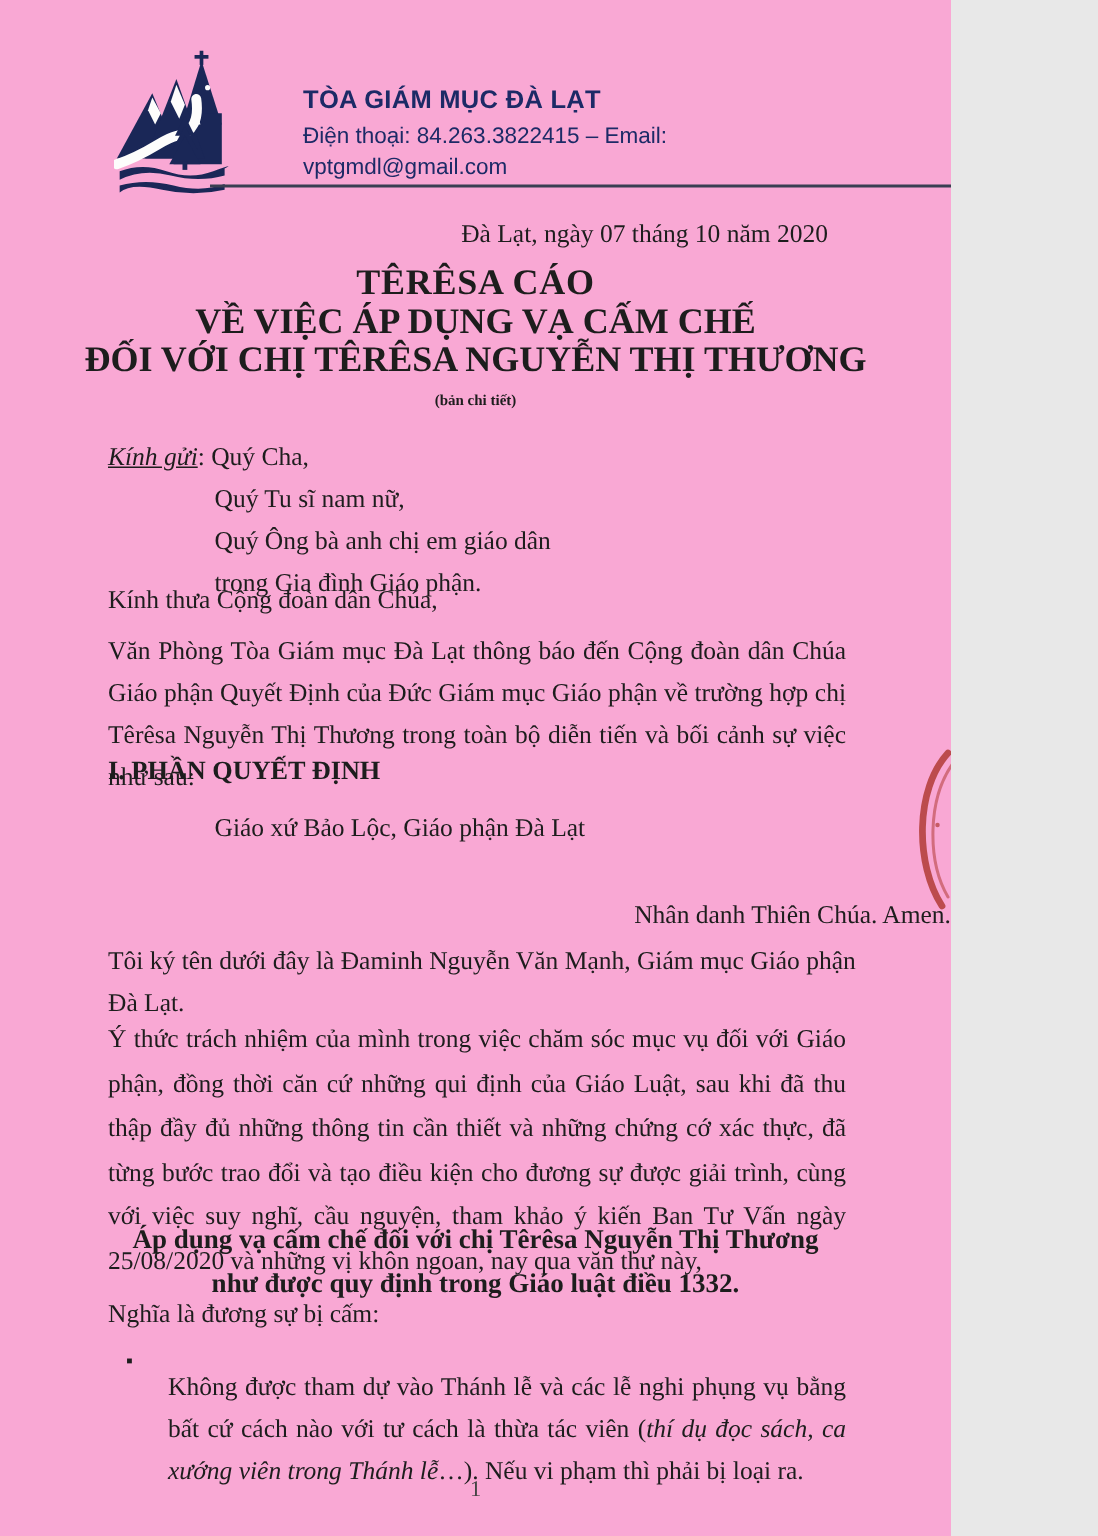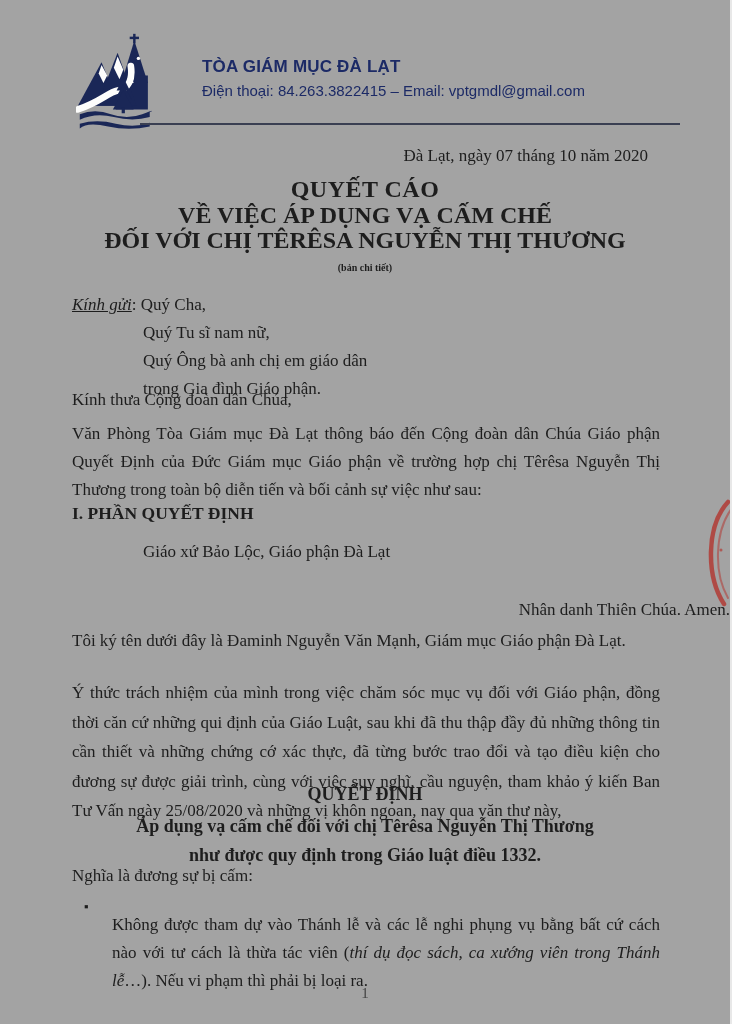--- a/index.html
+++ b/index.html
@@ -1,23 +1,23 @@
 <!DOCTYPE html>
 <html><head>
 <meta charset="utf-8">
 <style>
   * { margin: 0; padding: 0; box-sizing: border-box; }
   html, body { background: #e8e8e8; }
   body { width: 732px; margin: 0 auto; }
 
   .page {
     position: relative;
-    width: 730px;
+    width: 634px;
     height: 1024px;
-    background: #a3a3a3;
+    background: #f9a8d4;
     overflow: hidden;
     font-family: "Liberation Serif", "DejaVu Serif", serif;
     color: #1d1d1d;
   }
 
   
   .letterhead {
     position: absolute;
     top: 33px; left: 76px; right: 52px;
     display: flex;
@@ -162,21 +162,21 @@
     <div class="org-block">
       <div class="org-name">TÒA GIÁM MỤC ĐÀ LẠT</div>
       <div class="org-contact">Điện thoại: 84.263.3822415 – Email: vptgmdl@gmail.com</div>
     </div>
   </div>
   <div class="head-rule"></div>
 
   <div class="date-line body-text">Đà Lạt, ngày 07 tháng 10 năm 2020</div>
 
   <div class="title-block">
-    <div class="title-main">QUYẾT CÁO</div>
+    <div class="title-main">TÊRÊSA CÁO</div>
     <div class="title-sub">VỀ VIỆC ÁP DỤNG VẠ CẤM CHẾ</div>
     <div class="title-sub">ĐỐI VỚI CHỊ TÊRÊSA NGUYỄN THỊ THƯƠNG</div>
     <div class="title-note">(bản chi tiết)</div>
   </div>
 
   <div class="recipients body-text">
     <div><span class="label-underline">Kính gửi</span><span>: </span><span>Quý Cha,</span></div>
     <div class="cont">Quý Tu sĩ nam nữ,</div>
     <div class="cont">Quý Ông bà anh chị em giáo dân</div>
     <div class="cont">trong Gia đình Giáo phận.</div>
@@ -191,21 +191,20 @@
   <div class="recipients2 body-text">
     <div class="cont">Giáo xứ Bảo Lộc, Giáo phận Đà Lạt</div>
   </div>
 
   <div class="invocation body-text">Nhân danh Thiên Chúa. Amen.</div>
 
   <div class="signer-line body-text">Tôi ký tên dưới đây là Đaminh Nguyễn Văn Mạnh, Giám mục Giáo phận Đà Lạt.</div>
 
   <div class="consideration body-text">Ý thức trách nhiệm của mình trong việc chăm sóc mục vụ đối với Giáo phận, đồng thời căn cứ những qui định của Giáo Luật, sau khi đã thu thập đầy đủ những thông tin cần thiết và những chứng cớ xác thực, đã từng bước trao đổi và tạo điều kiện cho đương sự được giải trình, cùng với việc suy nghĩ, cầu nguyện, tham khảo ý kiến Ban Tư Vấn ngày 25/08/2020 và những vị khôn ngoan, nay qua văn thư này,</div>
 
-  <div class="decision-heading">QUYẾT ĐỊNH</div>
   <div class="decision-lines">
     <div>Áp dụng vạ cấm chế đối với chị Têrêsa Nguyễn Thị Thương</div>
     <div>như được quy định trong Giáo luật điều 1332.</div>
   </div>
 
   <div class="meaning-intro body-text">Nghĩa là đương sự bị cấm:</div>
 
   <div class="bullet-item body-text">
     <span class="bullet-marker">▪</span>
     <span class="bullet-text"><span>Không được tham dự vào Thánh lễ và các lễ nghi phụng vụ bằng bất cứ cách nào với tư cách là thừa tác viên (</span><span class="italic">thí dụ đọc sách, ca xướng viên trong Thánh lễ</span><span>…). Nếu vi phạm thì phải bị loại ra.</span></span>

